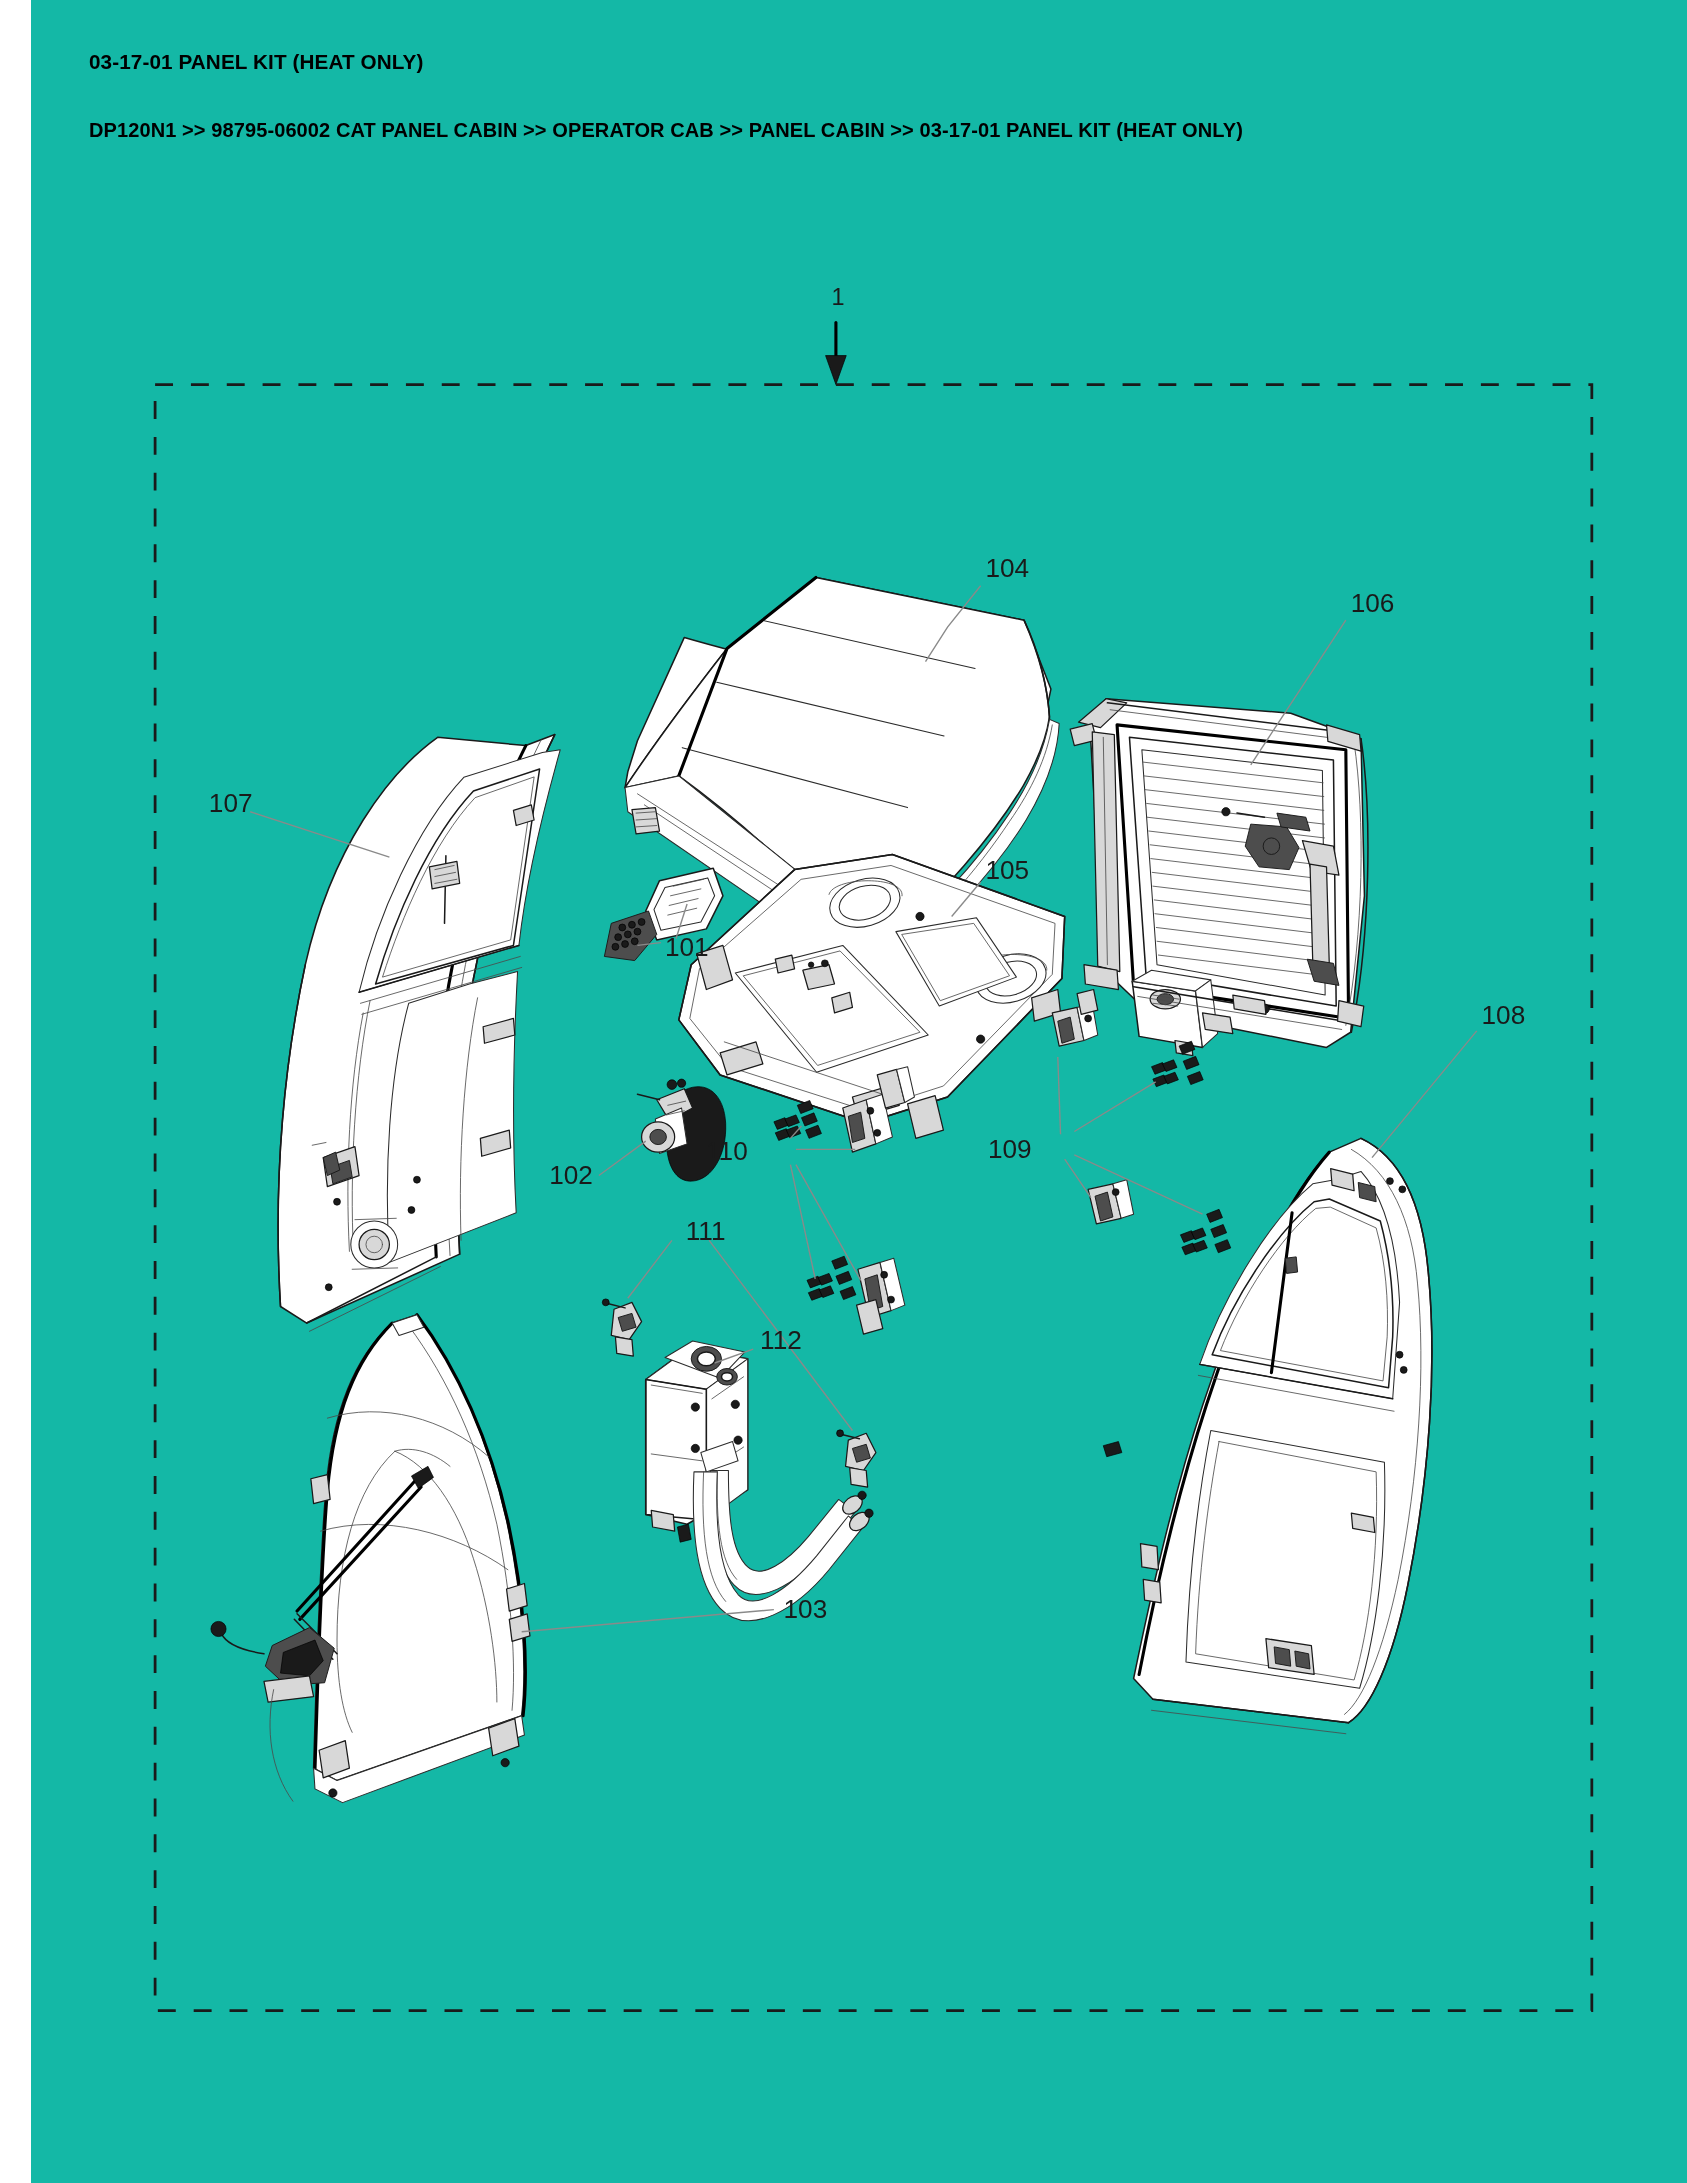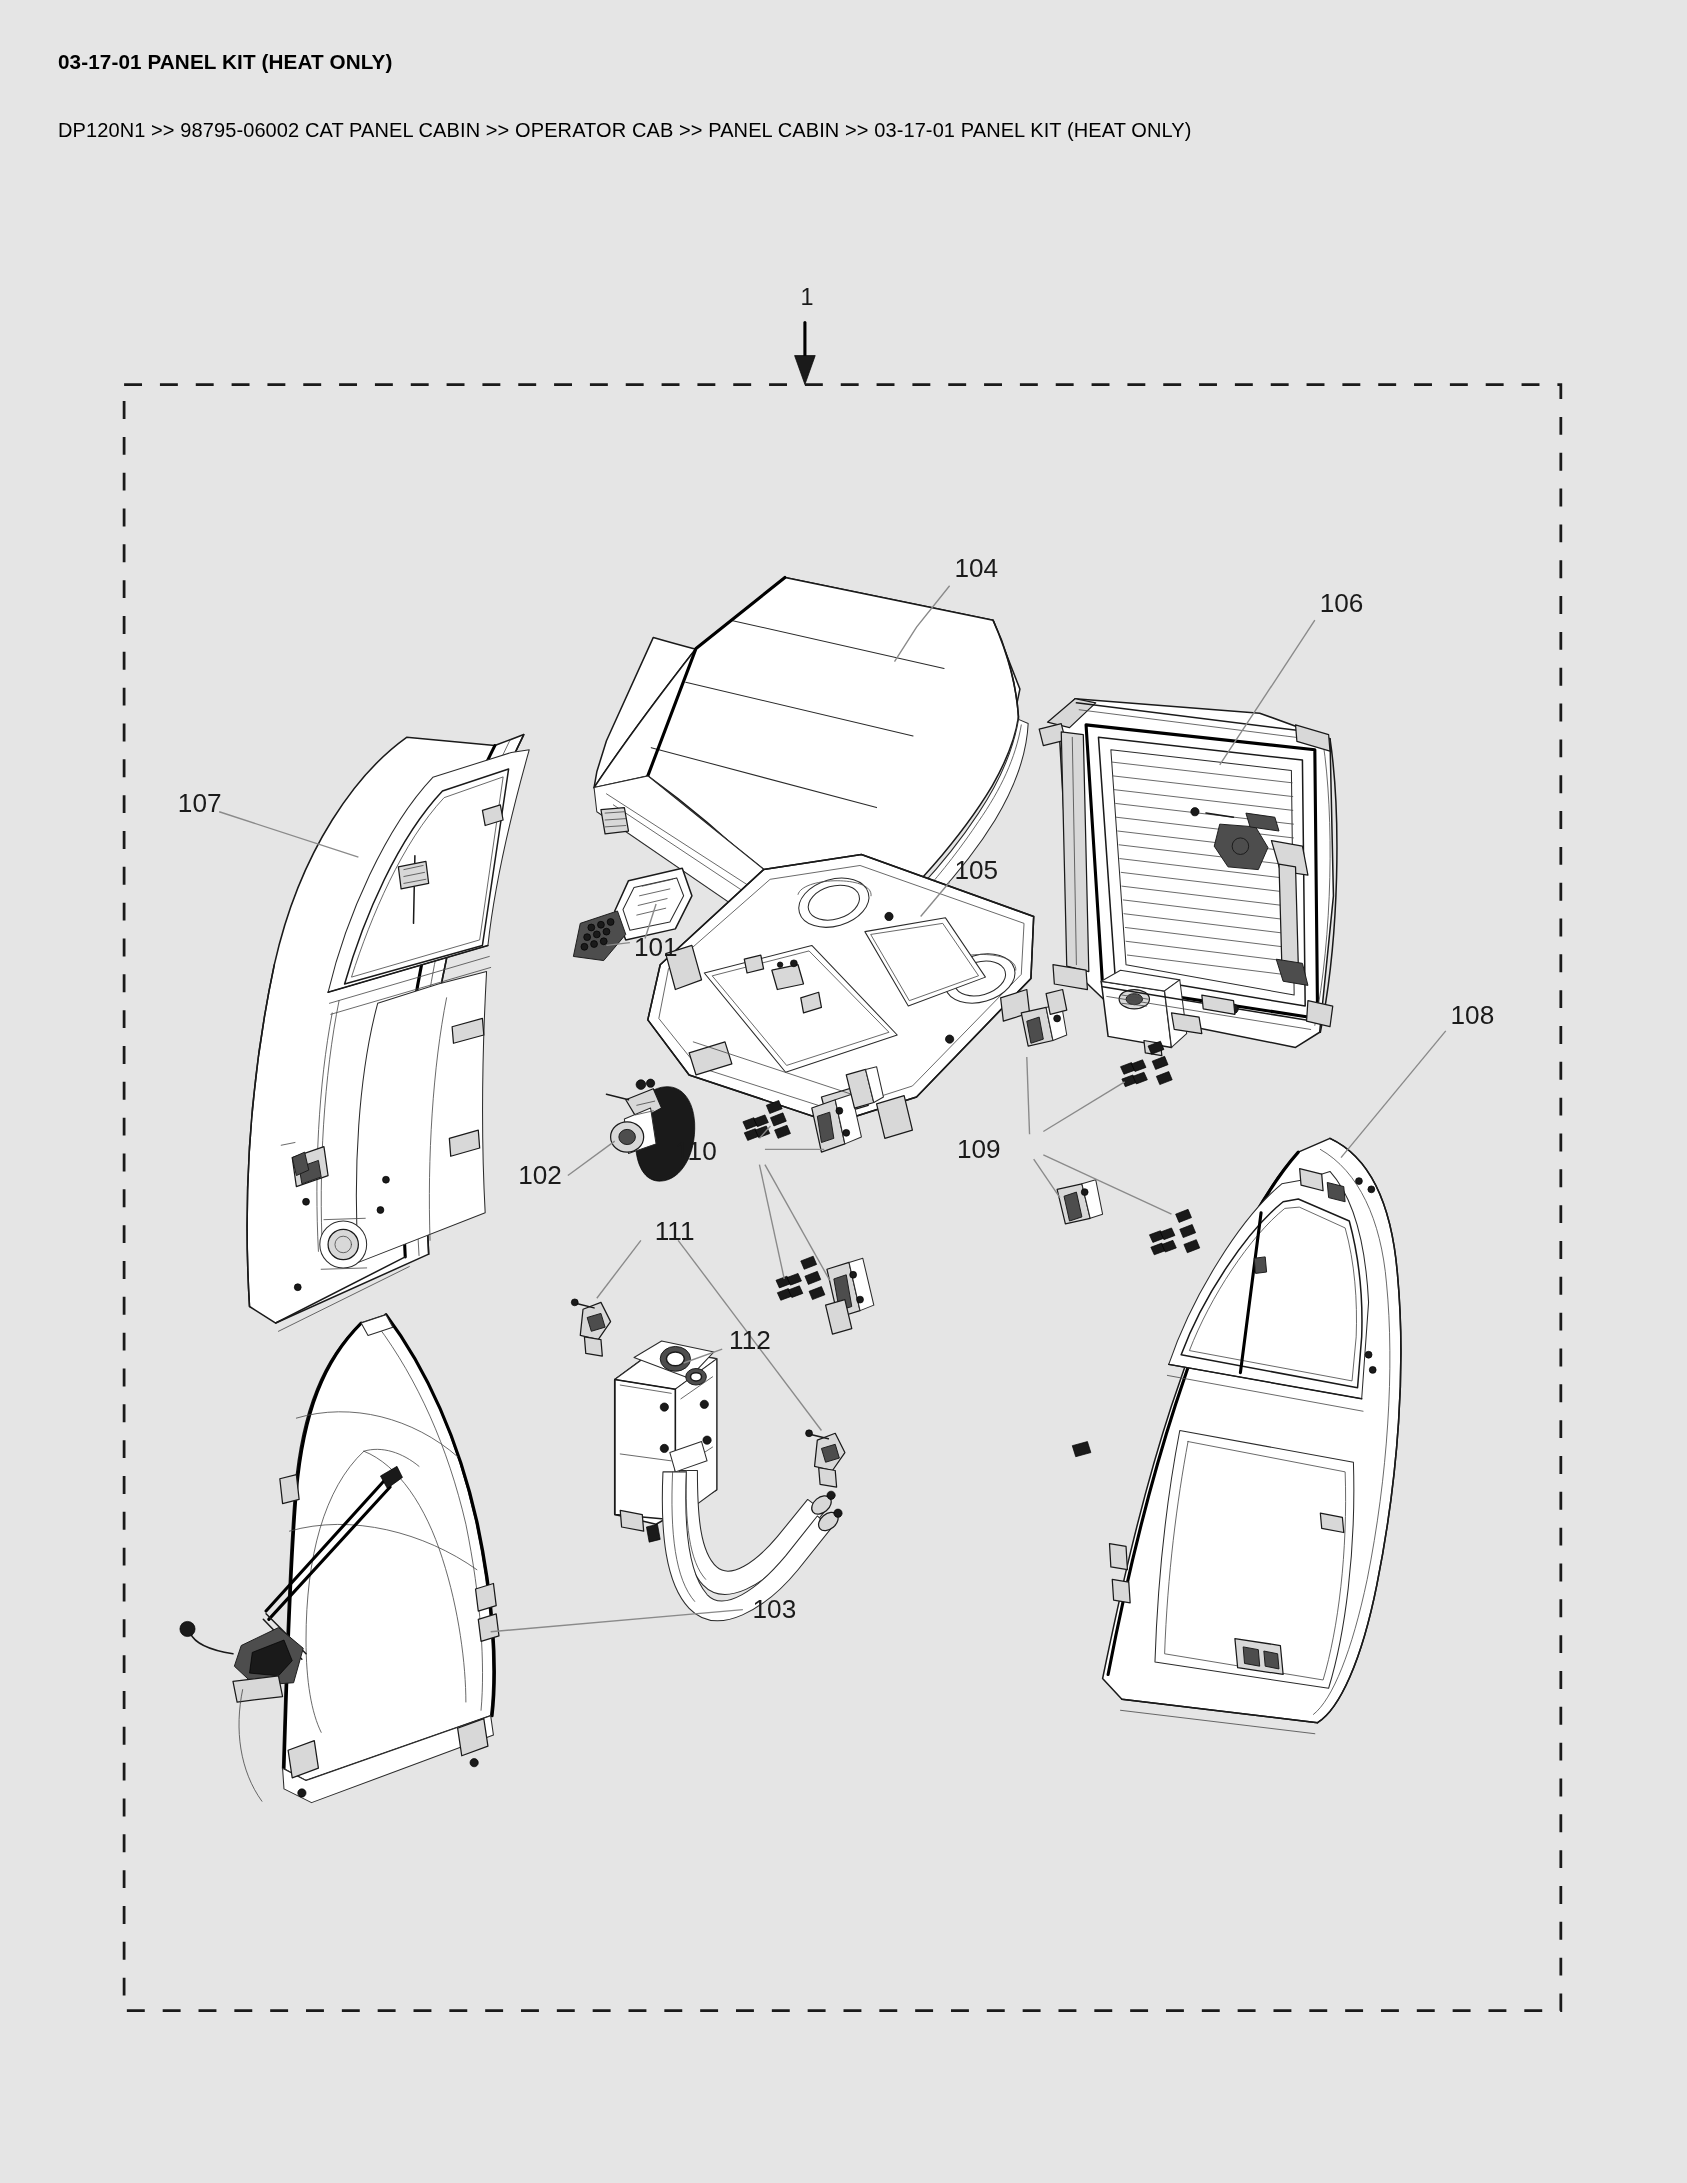--- a/index.html
+++ b/index.html
@@ -11,37 +11,38 @@
     width: 1687px;
     height: 2183px;
     font-family: "Liberation Sans", sans-serif;
     color: #000000;
     position: relative;
     overflow: hidden;
   }
   #page {
     position: absolute;
     inset: 0;
-    background: #e5e5e5;
+    background: #14b8a6;
+    margin-left: 31px;
   }
   .hdr-title {
     position: absolute;
     left: 58px;
     top: 50px;
     font-size: 20.7px;
     font-weight: bold;
     letter-spacing: 0.1px;
     white-space: nowrap;
   }
   .hdr-breadcrumb {
     position: absolute;
     left: 58px;
     top: 119px;
     font-size: 20px;
-    font-weight: normal;
+    font-weight: bold;
     letter-spacing: 0.1px;
     white-space: nowrap;
   }
   #diagram {
     position: absolute;
     left: 0;
     top: 0;
     width: 1687px;
     height: 2183px;
   }

